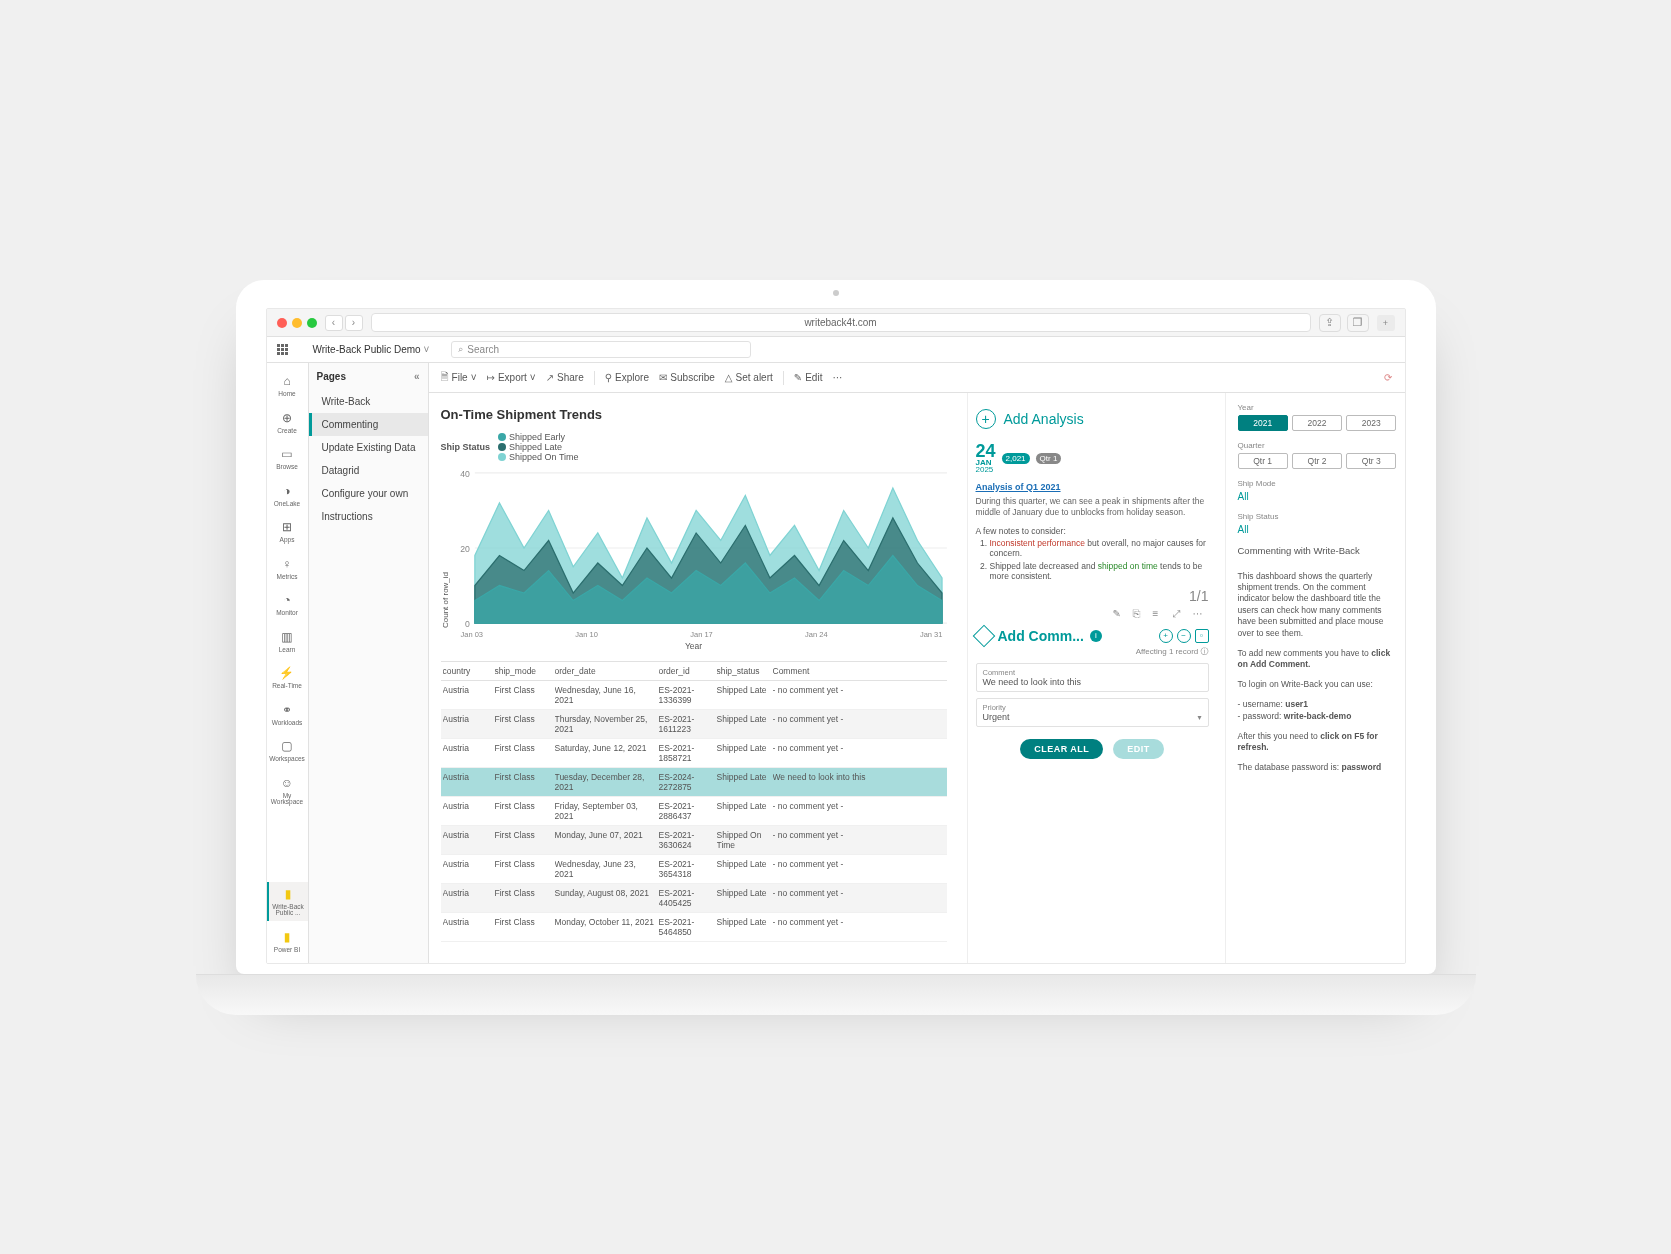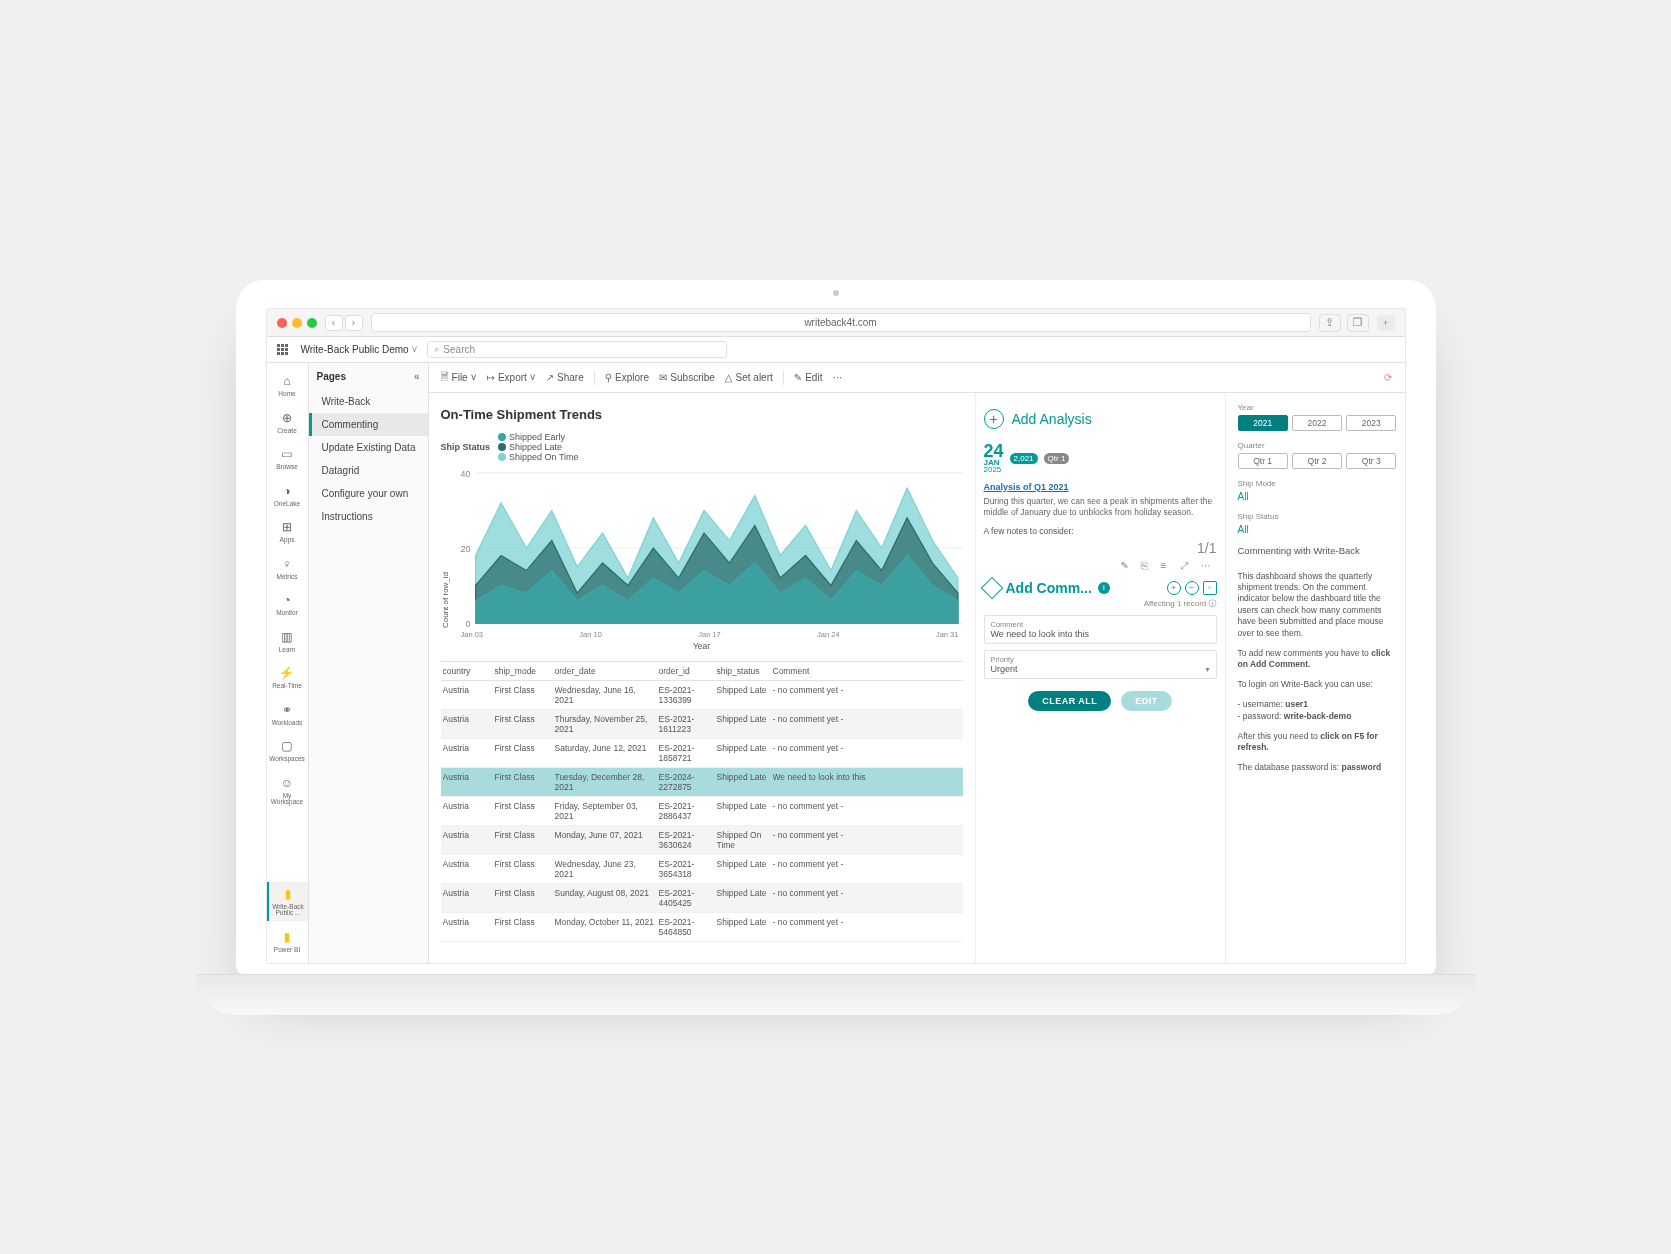--- a/index.html
+++ b/index.html
@@ -35,21 +35,21 @@
   .dot { width:10px; height:10px; border-radius:50%; }
   .dot.red { background:#ff5f57; } .dot.yellow{ background:#ffbd2e;} .dot.green{background:#28c940;}
   .nav-btns { display:flex; gap:2px; }
   .nav-btn { width:18px; height:16px; display:flex; align-items:center; justify-content:center; border:1px solid #ddd; border-radius:3px; background:#fff; font-size:10px; color:#888;}
   .url-bar { flex:1; background:#fff; border:1px solid #e0e0e0; border-radius:4px; padding:3px 8px; font-size:10px; color:#666; text-align:center;}
   .tab-plus { width:18px;height:16px; display:flex;align-items:center;justify-content:center; background:#ebebeb; border-radius:3px; color:#888;}
   .chrome-icons { display:flex; gap:6px; }
   .chrome-ic { width:22px;height:18px; border:1px solid #ddd; border-radius:4px; display:flex;align-items:center;justify-content:center; color:#888; font-size:11px;}
 
   
-  .pbi-top { display:flex; align-items:center; gap:10px; padding:4px 10px; background:#fff; border-bottom:1px solid var(--border); font-size:10px;}
+  .pbi-top { display:flex; align-items:center; gap:22px; padding:4px 10px; background:#fff; border-bottom:1px solid var(--border); font-size:10px;}
   .waffle { width:14px; display:grid; grid-template-columns:repeat(3,3px); grid-template-rows:repeat(3,3px); gap:1px;}
   .waffle span { background:#666; }
   .pbi-title { color:#333; }
   .search-box { margin:0 auto; width:300px; border:1px solid var(--border); border-radius:3px; padding:2px 6px; color:#888; display:flex; align-items:center; gap:4px;}
   .search-ic { font-size:9px; }
 
   
   .app { display:flex; height: 600px; background:#fff;}
   .rail { width:42px; background:#fff; border-right:1px solid var(--border); display:flex; flex-direction:column; align-items:center; gap:4px; padding:6px 0; font-size:7px; color:#666;}
   .rail-item { display:flex; flex-direction:column; align-items:center; gap:2px; padding:4px 0; width:100%; cursor:pointer;}
@@ -63,21 +63,21 @@
   .collapse { color:#888; font-size:10px; }
   .page-item { padding:6px 10px; color:#444; cursor:pointer; border-left:3px solid transparent;}
   .page-item.active { background:#e8e8e8; border-left-color:var(--teal);}
 
   .main { flex:1; display:flex; flex-direction:column; overflow:hidden;}
   .toolbar { display:flex; align-items:center; gap:10px; padding:6px 12px; border-bottom:1px solid var(--border); font-size:10px; color:#555;}
   .tb-item { display:flex; align-items:center; gap:3px; cursor:pointer;}
   .tb-sep { width:1px; height:14px; background:var(--border); }
   .tb-ic { font-size:10px; color:#666;}
 
-  .canvas { flex:1; display:flex; overflow:hidden; }
+  .canvas { flex:1; display:flex; overflow:hidden;gap:8px; }
   .left-col { flex:1.15; display:flex; flex-direction:column; padding:10px 12px 0 12px; overflow:hidden;}
   .mid-col { width:250px; padding:10px 8px; border-left:1px solid #eee; font-size:9px;}
   .right-col { width:180px; padding:10px 8px 10px 12px; border-left:1px solid #eee; font-size:9px; color:#444;}
 
   .report-title { font-size:13px; font-weight:600; padding:4px 0 10px 0;}
   .legend-row { font-size:9px; color:#555; padding-bottom:6px; display:flex; align-items:center; gap:8px; flex-wrap:wrap;}
   .lg-label { font-weight:600;}
   .lg-item { display:flex; align-items:center; gap:3px;}
   .lg-sw { width:8px;height:8px; border-radius:50%;}
 
@@ -442,20 +442,24 @@
                 <span class="big-mon">JAN</span>
                 <span class="big-yr">2025</span>
               </div>
               <span class="chip teal">2,021</span>
               <span class="chip">Qtr 1</span>
             </div>
             <div><a class="analysis-link">Analysis of Q1 2021</a></div>
             <div class="analysis-body">During this quarter, we can see a peak in shipments after the middle of January due to unblocks from holiday season.</div>
             <div class="notes">
               <span>A few notes to consider:</span>
+              <ol>
+                <li><span class="red">Inconsistent performance</span><span> but overall, no major causes for concern.</span></li>
+                <li><span>Shipped late decreased and </span><span class="green">shipped on time</span><span> tends to be more consistent.</span></li>
+              </ol>
             </div>
             <div class="pager">1/1</div>
             <div class="actions-row">
               <span class="act-ic">✎</span>
               <span class="act-ic">⎘</span>
               <span class="act-ic">≡</span>
               <span class="act-ic">⤢</span>
               <span class="act-ic">⋯</span>
             </div>
 

